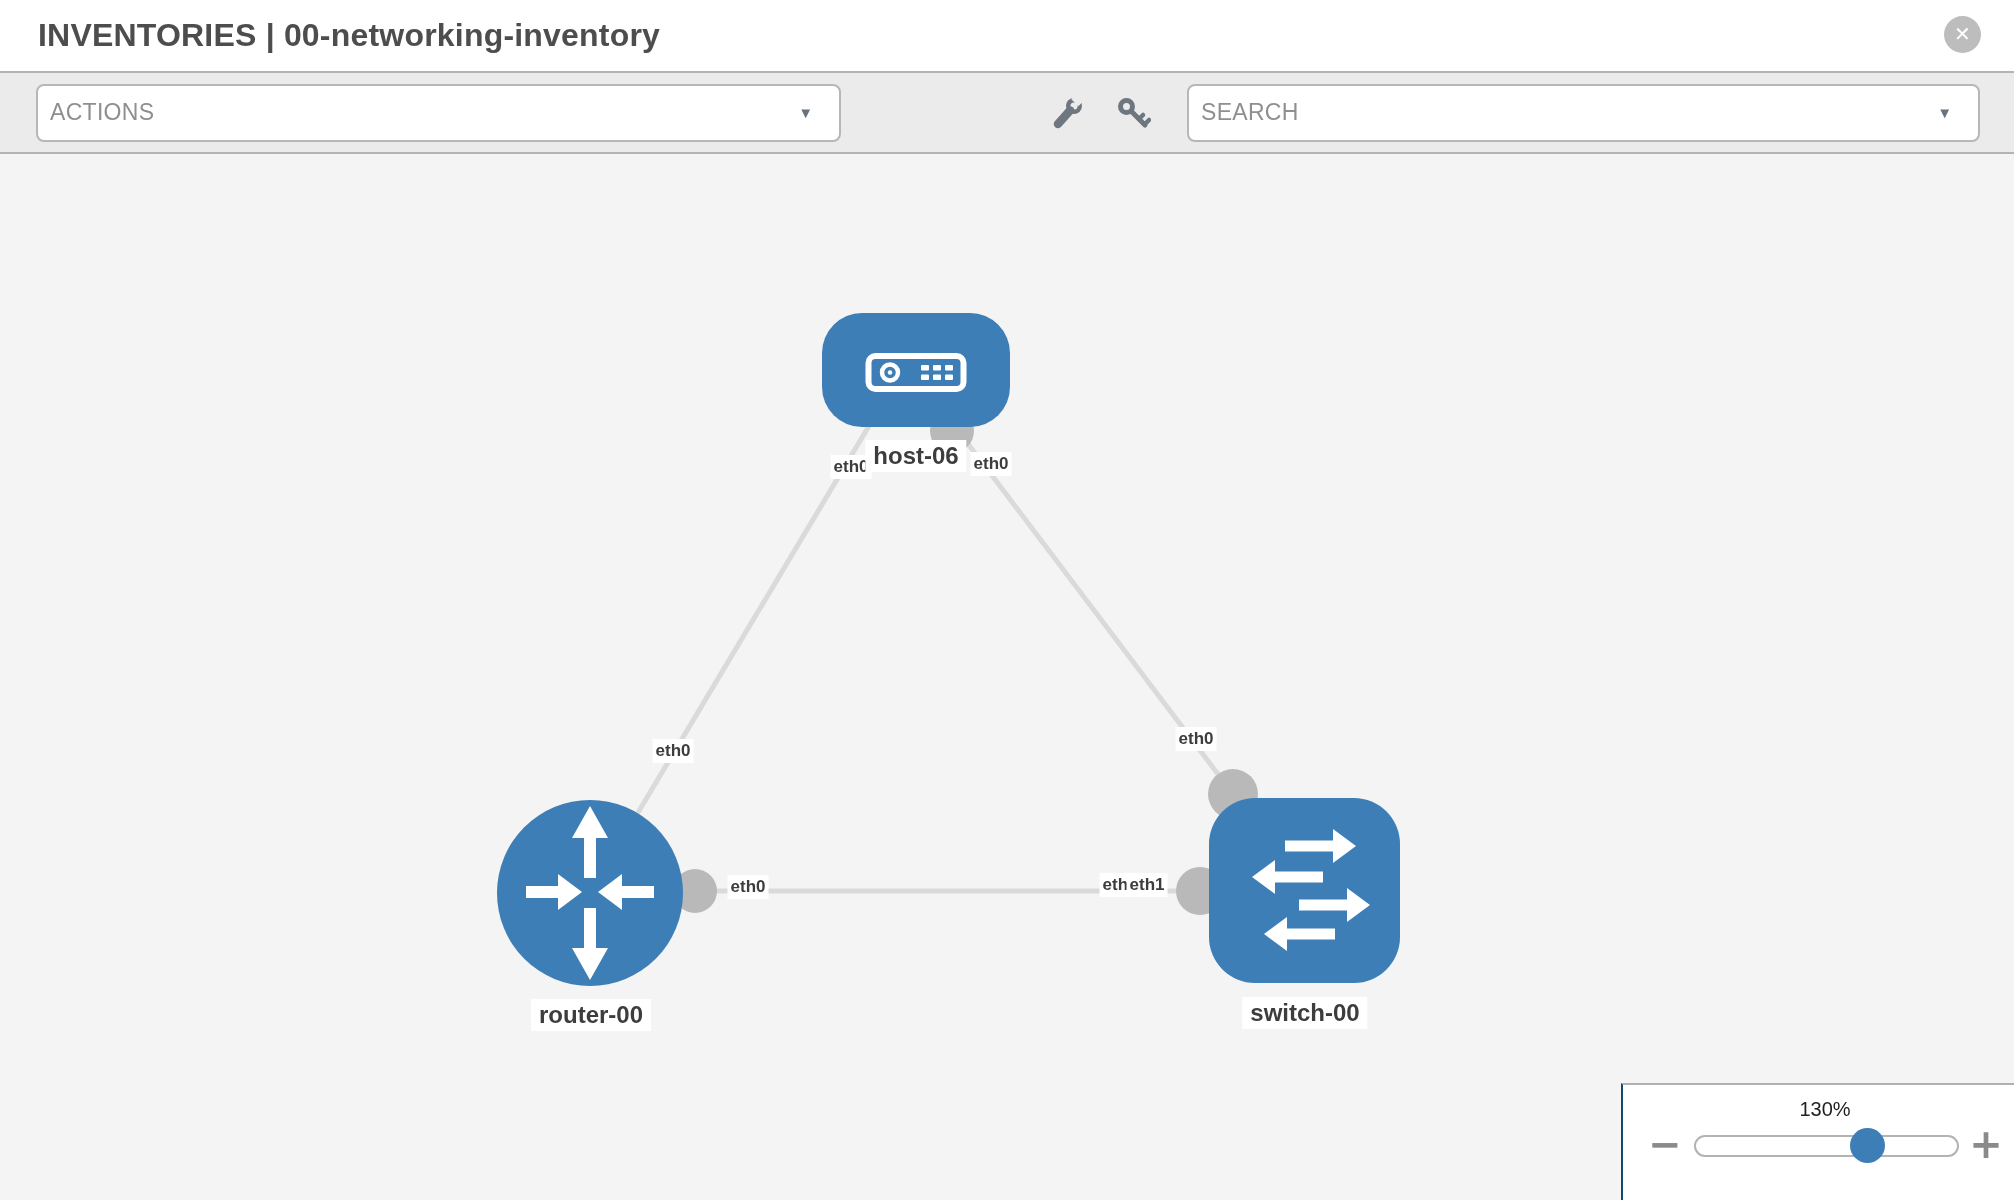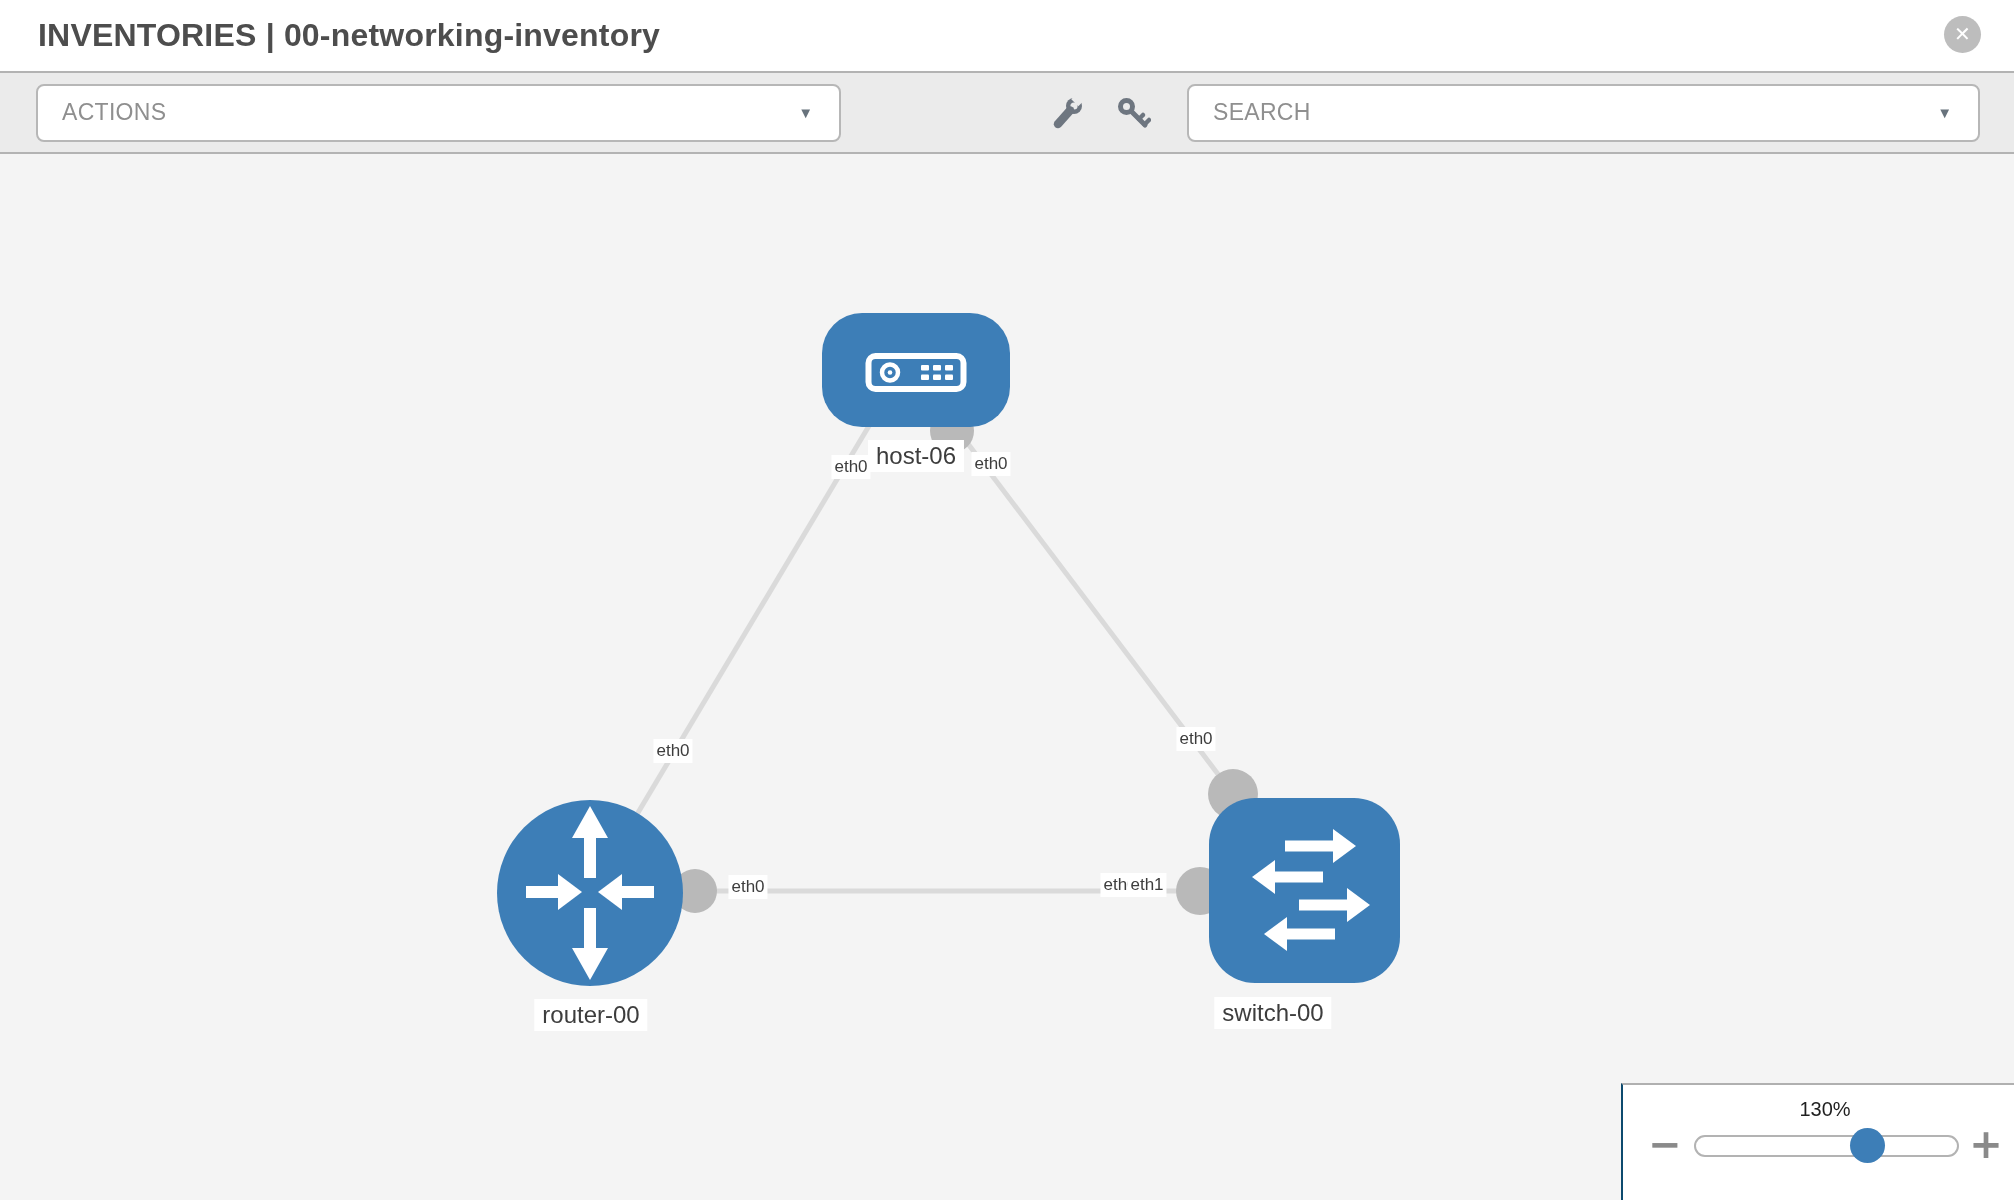--- a/index.html
+++ b/index.html
@@ -27,39 +27,39 @@
   }
 
   
   .toolbar{
     height:79px;background:#ebebeb;border-bottom:2px solid #b3b3b3;
     display:flex;align-items:center;
   }
   .dropdown{
     height:58px;background:#ffffff;border:2px solid #b7b7b7;border-radius:8px;
     box-sizing:border-box;display:flex;align-items:center;justify-content:space-between;
-    padding:0 26px 0 24px;
+    padding:0 26px 0 12px;
   }
   .dd-actions{margin-left:36px;width:805px;}
   .dd-search{margin-left:36px;width:793px;}
   .dd-label{font-size:23px;color:#8f8f8f;letter-spacing:.3px;}
   .caret{font-size:15px;color:#68737d;}
   .tool-icon{flex:0 0 auto;}
   .icon-wrench{margin-left:208px;}
   .icon-key{margin-left:30px;}
 
   
   .canvas{
     position:relative;width:2014px;height:1046px;background:#f4f4f4;overflow:hidden;
   }
   .topo{position:absolute;left:0;top:0;}
 
   .iface-label,.node-label{
     position:absolute;transform:translate(-50%,-50%);
-    background:#ffffff;color:#3d3d3d;white-space:nowrap;
+    background:#ffffff;color:#3d3d3d;white-space:nowrap;font-weight:bold;
   }
   .iface-label{font-size:17px;padding:2px 3px;}
   .node-label{font-size:24px;padding:2px 8px;}
 
   
   .zoom-panel{
     position:absolute;left:1621px;top:929px;width:393px;height:117px;
     background:#ffffff;border-left:2px solid #0c4a6e;border-top:2px solid #b0b0b0;
     box-sizing:border-box;
   }
@@ -190,21 +190,21 @@
     <div class="iface-label" style="left:851px;top:313px">eth0</div>
     <div class="iface-label" style="left:991px;top:310px">eth0</div>
     <div class="iface-label" style="left:673px;top:597px">eth0</div>
     <div class="iface-label" style="left:1196px;top:585px">eth0</div>
     <div class="iface-label" style="left:748px;top:733px">eth0</div>
     <div class="iface-label" style="left:1120px;top:731px">eth0</div>
     <div class="iface-label" style="left:1147px;top:731px">eth1</div>
 
     <div class="node-label" style="left:916px;top:302px">host-06</div>
     <div class="node-label" style="left:591px;top:861px">router-00</div>
-    <div class="node-label" style="left:1273px;top:859px">switch-00</div>
+    <div class="node-label" style="left:1305px;top:859px">switch-00</div>
 
     <div class="zoom-panel">
       <div class="zoom-value">130%</div>
       <span class="zoom-minus">−</span>
       <div class="zoom-track">
         <div class="zoom-thumb"></div>
       </div>
       <span class="zoom-plus">+</span>
     </div>
 

